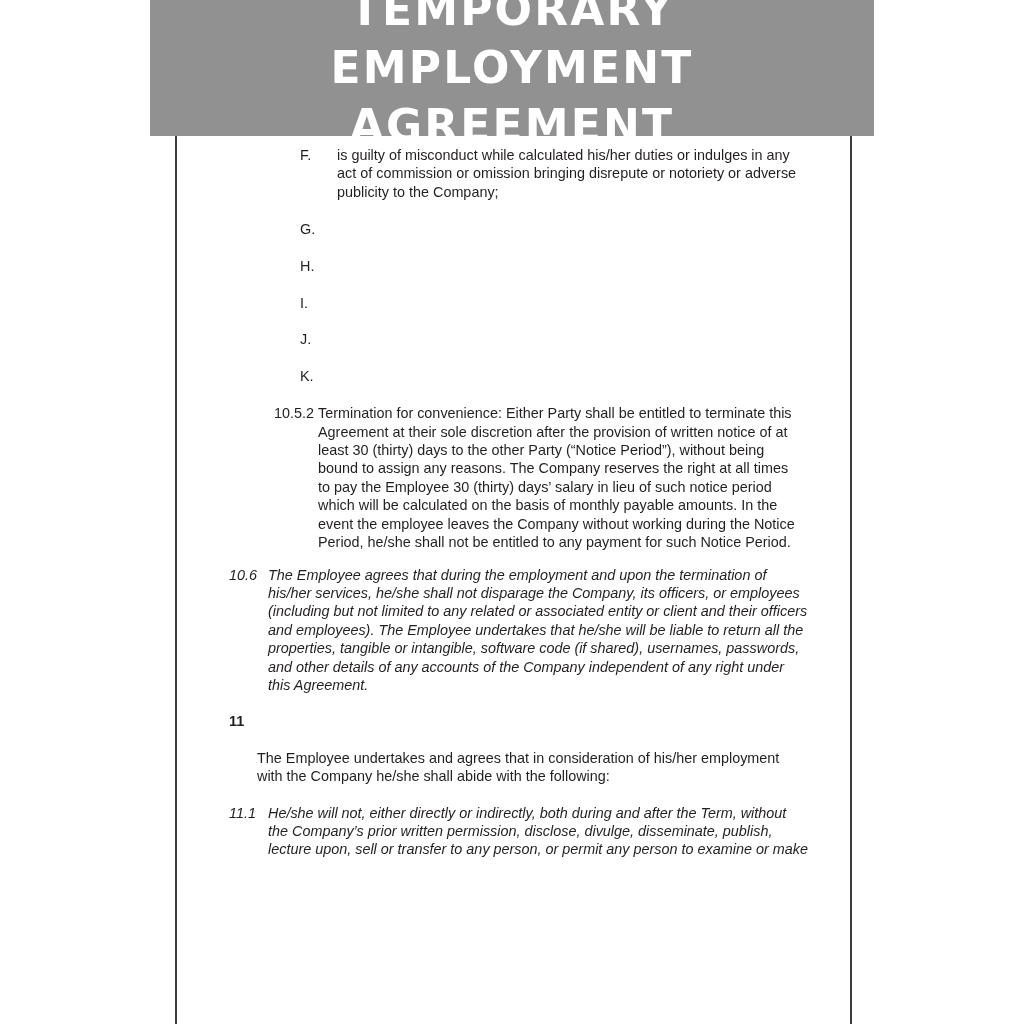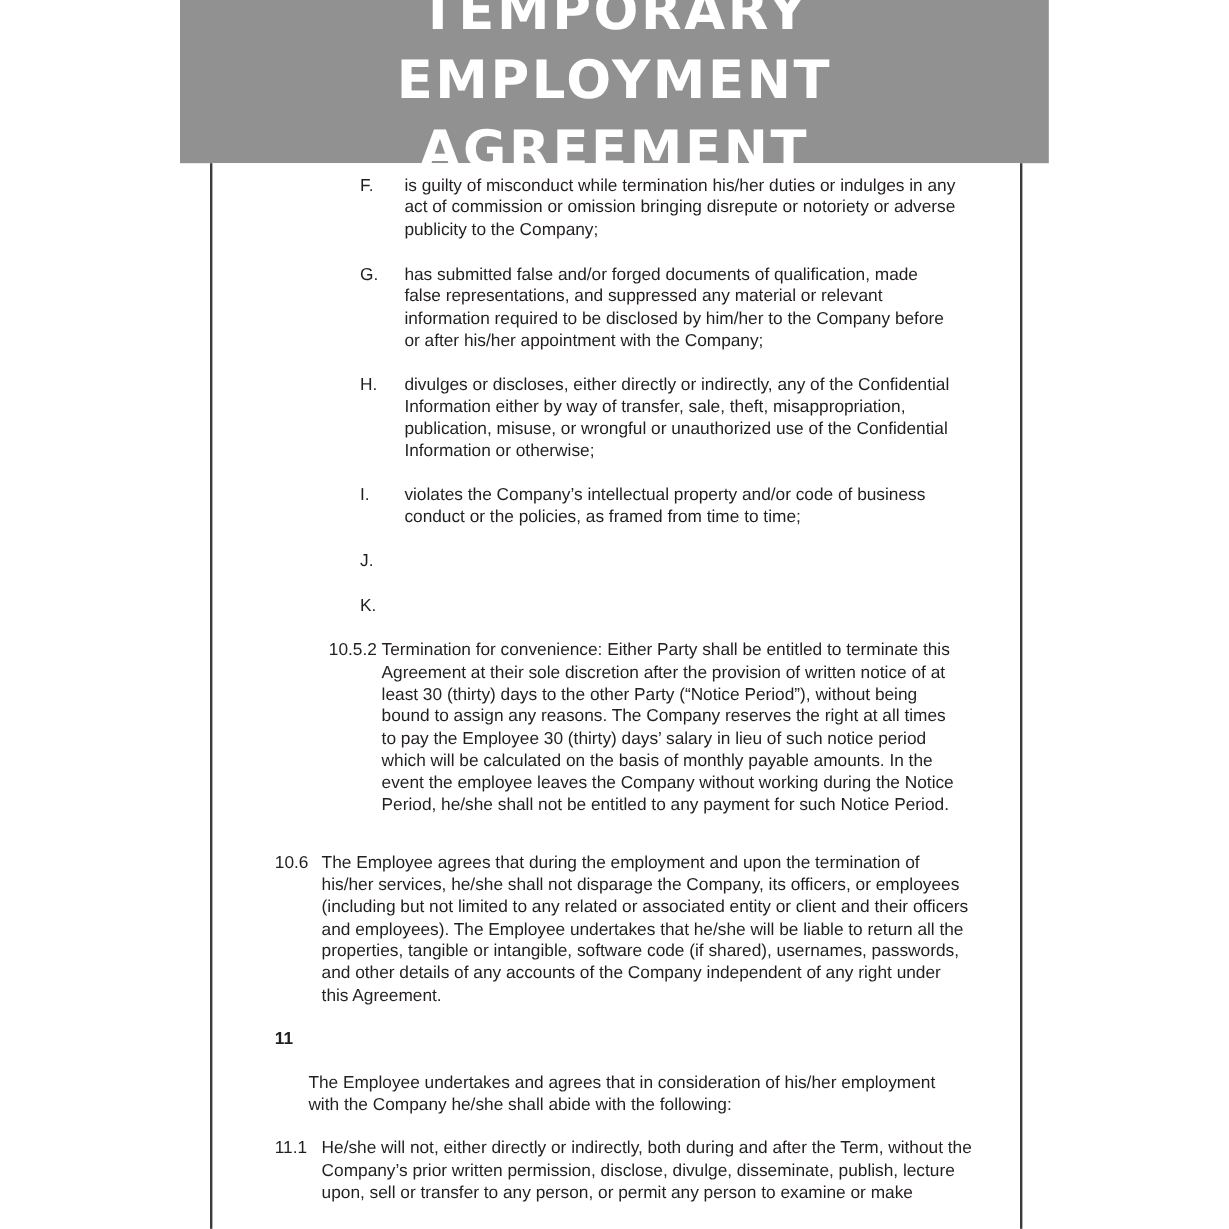--- a/index.html
+++ b/index.html
@@ -91,29 +91,30 @@
     padding-left: 123px;
     padding-right: 52px;
     margin-bottom: 18.5px;
   }
   .lettered .marker { width: 37px; }
 
   
   .subnum {
     padding-left: 97px;
     padding-right: 52px;
-    margin-bottom: 30px;
+    margin-bottom: 14px;
   }
   .subnum .marker { width: 44px; }
 
   
   .topnum {
     padding-left: 52px;
     padding-right: 40px;
     margin-bottom: 18px;
+    font-style: italic;
   }
   .topnum .marker { width: 39px; }
 
   
   .section-heading {
     display: flex;
     padding-left: 52px;
     padding-right: 80px;
     font-weight: bold;
     margin-top: 8px;
@@ -137,33 +138,30 @@
 
   <div id="title-banner" style="background: rgb(145, 145, 145);">
     <div class="title-text" style="color: rgb(255, 255, 255);">TEMPORARY EMPLOYMENT
 AGREEMENT</div>
   </div>
 
   <div id="doc-sheet">
     <div id="doc-body" style="color: rgb(35, 31, 32);">
         <div class="clause lettered first-item">
           <div class="marker">F.</div>
-          <div class="body">is guilty of misconduct while termination his/her duties or indulges in any act of commission or omission bringing disrepute or notoriety or adverse publicity to the Company;</div>
+          <div class="body">is guilty of misconduct while calculated his/her duties or indulges in any act of commission or omission bringing disrepute or notoriety or adverse publicity to the Company;</div>
         </div>
         <div class="clause lettered">
           <div class="marker">G.</div>
-          <div class="body">has submitted false and/or forged documents of qualification, made false representations, and suppressed any material or relevant information required to be disclosed by him/her to the Company before or after his/her appointment with the Company;</div>
         </div>
         <div class="clause lettered">
           <div class="marker">H.</div>
-          <div class="body">divulges or discloses, either directly or indirectly, any of the Confidential Information either by way of transfer, sale, theft, misappropriation, publication, misuse, or wrongful or unauthorized use of the Confidential Information or otherwise;</div>
         </div>
         <div class="clause lettered">
           <div class="marker">I.</div>
-          <div class="body">violates the Company’s intellectual property and/or code of business conduct or the policies, as framed from time to time;</div>
         </div>
         <div class="clause lettered">
           <div class="marker">J.</div>
         </div>
         <div class="clause lettered">
           <div class="marker">K.</div>
         </div>
         <div class="clause subnum">
           <div class="marker">10.5.2</div>
           <div class="body">Termination for convenience: Either Party shall be entitled to terminate this Agreement at their sole discretion after the provision of written notice of at least 30 (thirty) days to the other Party (“Notice Period”), without being bound to assign any reasons. The Company reserves the right at all times to pay the Employee 30 (thirty) days’ salary in lieu of such notice period which will be calculated on the basis of monthly payable amounts. In the event the employee leaves the Company without working during the Notice Period, he/she shall not be entitled to any payment for such Notice Period.</div>

